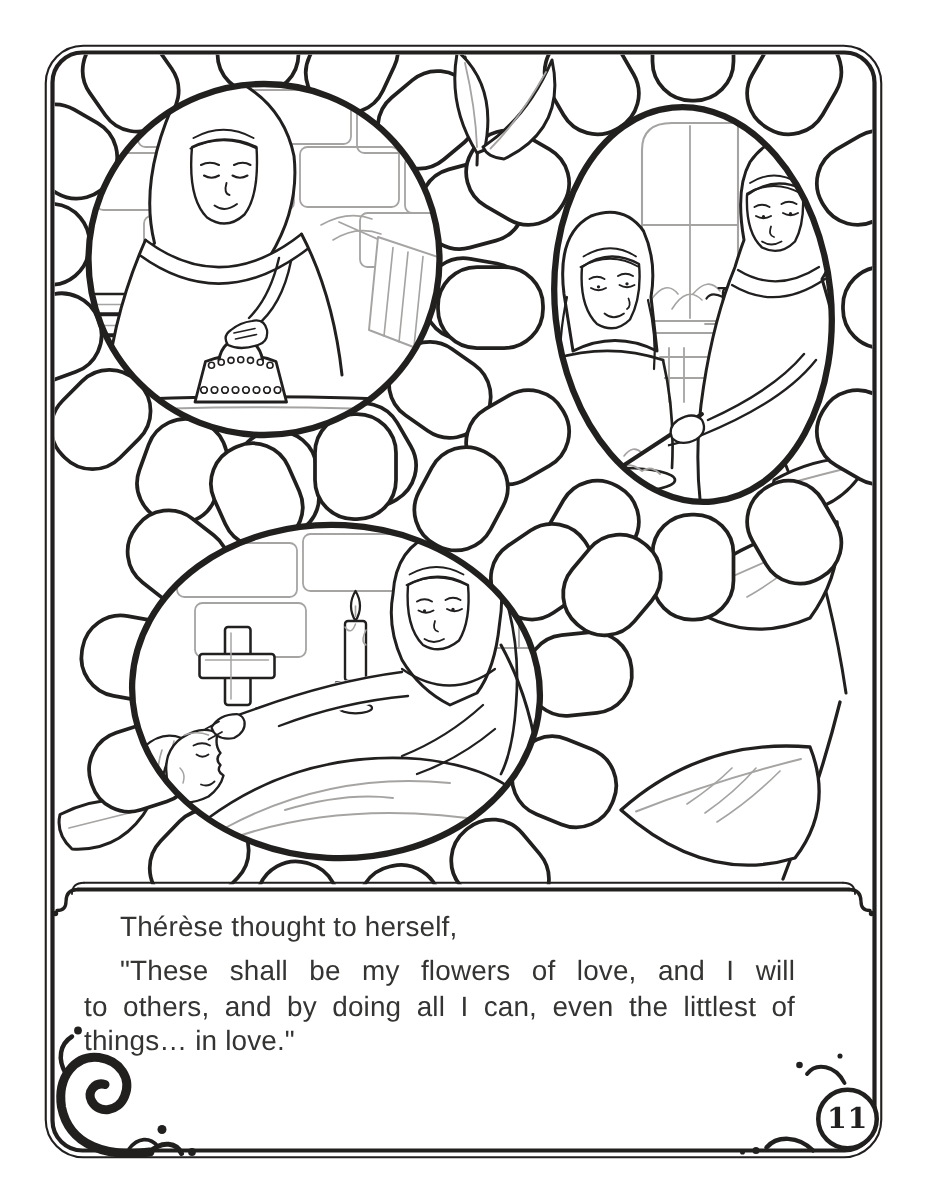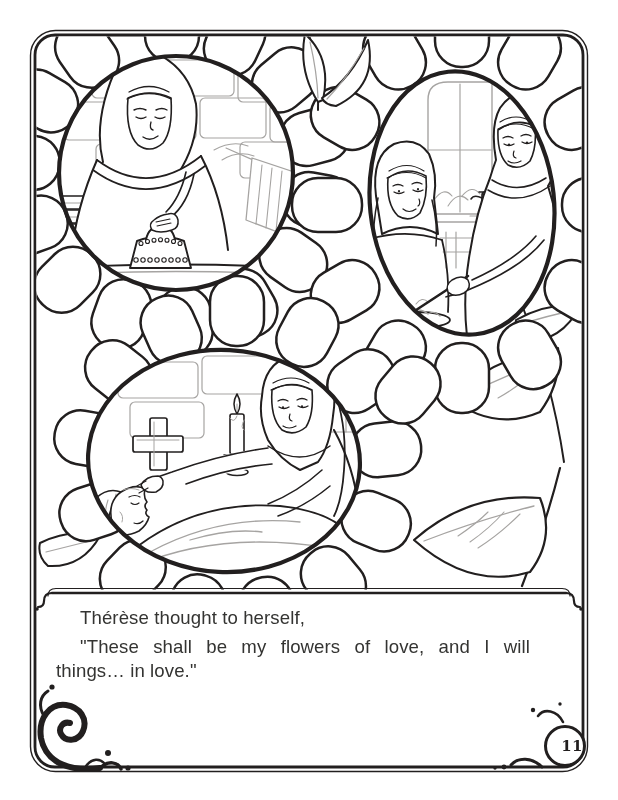--- a/index.html
+++ b/index.html
@@ -14,22 +14,22 @@
   
   .caption{position:absolute;left:56px;top:606px;width:474px;color:#343432;
            font-size:18.6px;line-height:23.4px;letter-spacing:0.1px;}
   .caption .intro{padding-left:24px;white-space:nowrap;}
   .caption .quote{margin-top:6px;}
   .caption .qline{white-space:nowrap;text-align:justify;text-align-last:justify;}
   .caption .qline.first{padding-left:24px;}
   .caption .qline.last{text-align:left;text-align-last:left;}
   
   .badge{position:absolute;left:544px;top:725px;width:36px;height:36px;border:3.6px solid #221f1f;
-         border-radius:50%;background:#ffffff;display:flex;align-items:center;justify-content:flex-end;
-         font-family:"DejaVu Serif",serif;font-weight:bold;font-size:15px;color:#221f1f;
+         border-radius:50%;background:#ffffff;display:flex;align-items:center;justify-content:center;
+         font-family:"DejaVu Serif",serif;font-weight:bold;font-size:19px;color:#221f1f;
          letter-spacing:0.5px;z-index:5;}
 </style>
 </head>
 <body>
 
 <div class="page">
 
 <svg class="art" width="618" height="800" viewBox="0 0 618 800">
   <defs>
     <clipPath id="clipFrame">
@@ -345,20 +345,21 @@
     <path class="ink" d="M563,722 C557,710 544,708 538,716" stroke-width="2.6"></path>
     <circle class="fi" cx="533" cy="710" r="2.2"></circle>
         <circle class="fi" cx="560" cy="704" r="1.7"></circle>
   </g>
 </svg>
 
 <div class="caption">
   <div class="intro">Thérèse thought to herself,</div>
   <div class="quote">
     <div class="qline first">"These shall be my flowers of love, and I will</div>
+    <div class="qline">to others, and by doing all I can, even the littlest of</div>
     <div class="qline last">things… in love."</div>
   </div>
 </div>
 
 <div class="badge">
   <span>11</span>
 </div>
 
 </div>
 

